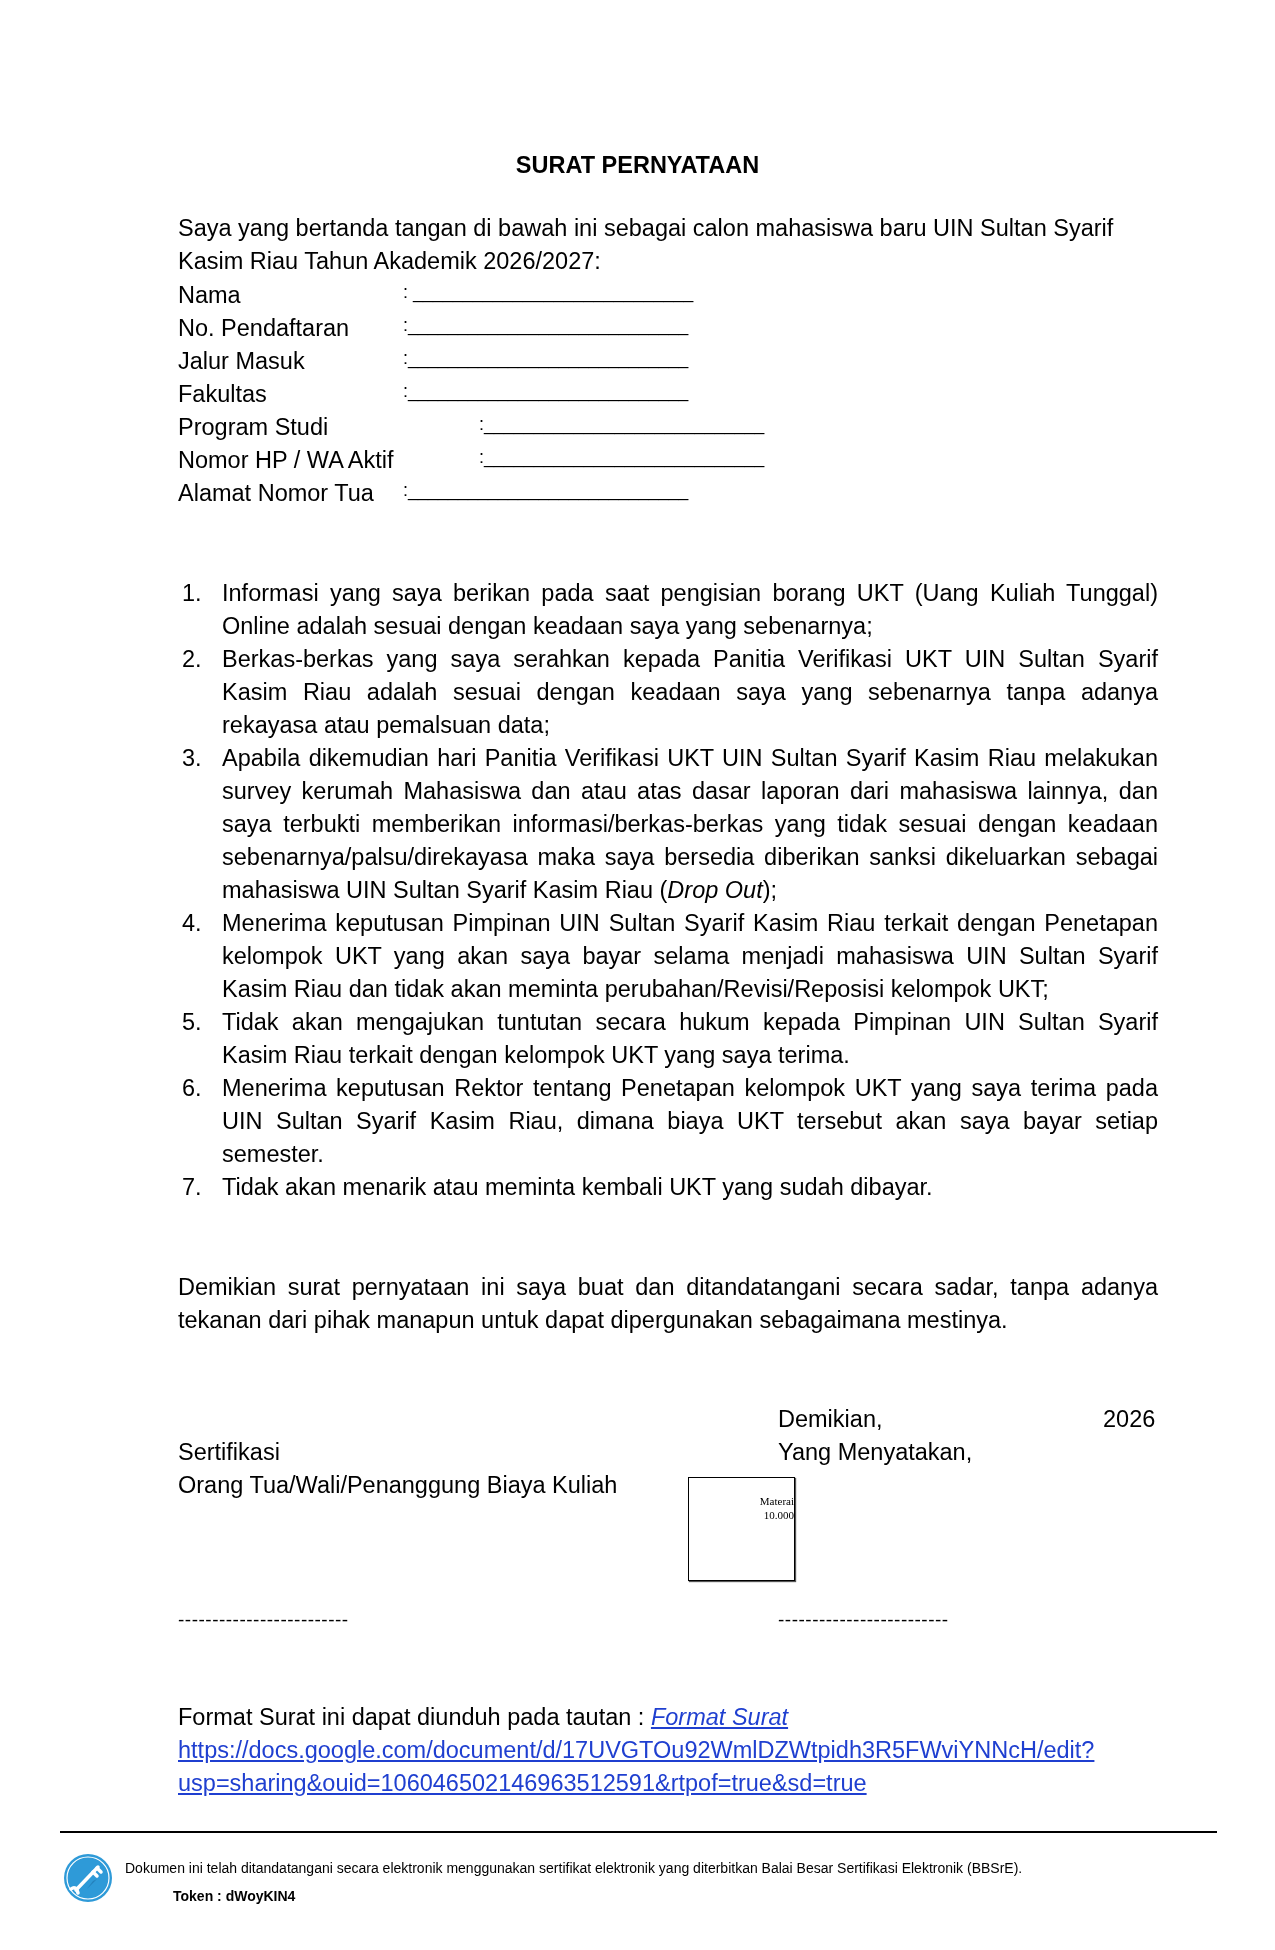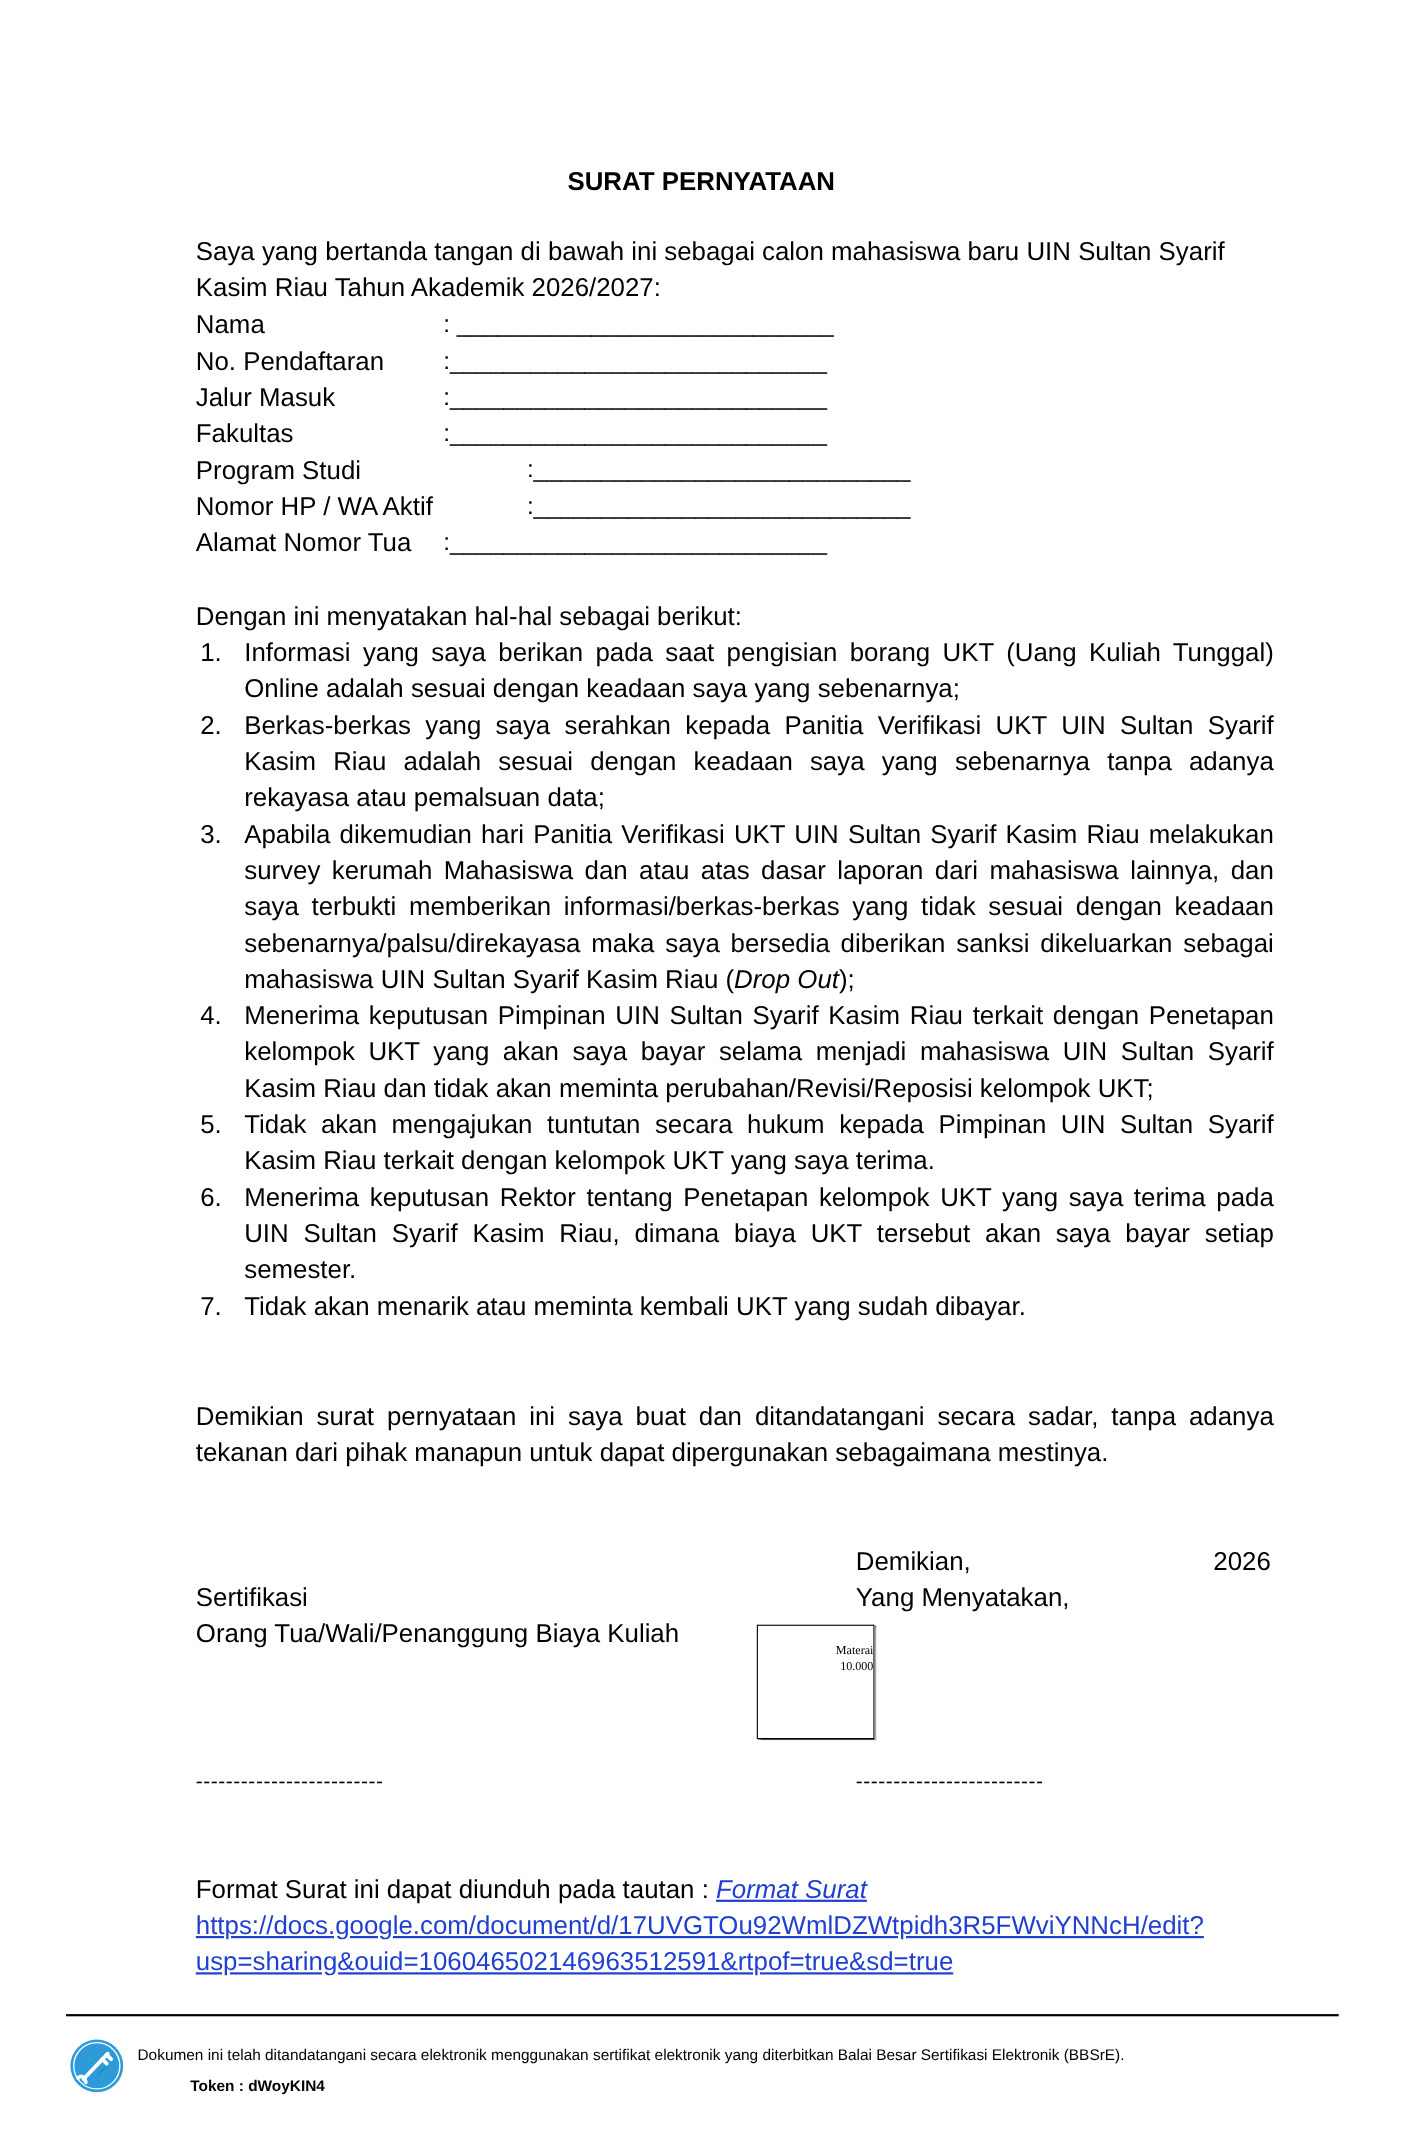--- a/index.html
+++ b/index.html
@@ -3,21 +3,21 @@
 <meta charset="utf-8">
 <style>
   html, body { margin: 0; padding: 0; background: #ffffff; }
   body { width: 1275px; height: 1950px; position: relative; overflow: hidden;
          font-family: "Liberation Sans", sans-serif; color: #000; }
   .page { position: absolute; left: 0; top: 0; width: 1275px; height: 1950px; }
   .txt { position: absolute; font-size: 23.5px; line-height: 33px; white-space: nowrap; }
   .title { position: absolute; left: 0; width: 1275px; top: 152px; text-align: center;
            font-weight: bold; font-size: 23.5px; }
   .field-label { position: absolute; left: 178px; font-size: 23.5px; white-space: nowrap; }
-  .field-colon { position: absolute; font-size: 22px; white-space: nowrap; }
+  .field-colon { position: absolute; font-size: 18px; white-space: nowrap; }
   .list { position: absolute; left: 178px; top: 577px; width: 980px; font-size: 23.5px; line-height: 33px; }
   .list-item { position: relative; padding-left: 44px; text-align: justify; }
   .list-num { position: absolute; left: 4px; top: 0; }
   .para { position: absolute; left: 178px; width: 980px; font-size: 23.5px; line-height: 33px; text-align: justify; }
   .materai { position: absolute; left: 688px; top: 1477px; width: 107px; height: 104px;
              border: 1.5px solid #000; box-shadow: 1px 1px 1px #555; text-align: right;
              font-family: "Liberation Serif", serif; font-size: 11px; line-height: 14px; padding-top: 16px; box-sizing: border-box; }
   .link { color: #1f3fd0; text-decoration: underline; }
   .rule { position: absolute; left: 60px; top: 1831px; width: 1157px; height: 2px; background: #000; }
   .footer-icon { position: absolute; left: 63px; top: 1853px; width: 50px; height: 50px; }
@@ -49,21 +49,20 @@
     <div class="field-label" style="top:414px;">Program Studi</div>
     <div class="field-colon" style="left:479px; top:414px;">:____________________________</div>
 
     <div class="field-label" style="top:447px;">Nomor HP / WA Aktif</div>
     <div class="field-colon" style="left:479px; top:447px;">:____________________________</div>
 
     <div class="field-label" style="top:480px;">Alamat Nomor Tua</div>
     <div class="field-colon" style="left:403px; top:480px;">:____________________________</div>
   </div>
 
-  <div class="txt" style="left:178px; top:544px;">Dengan ini menyatakan hal-hal sebagai berikut:</div>
 
   <div class="list">
     <div class="list-item">
       <span class="list-num">1.</span>
       <span>Informasi yang saya berikan pada saat pengisian borang UKT (Uang Kuliah Tunggal) Online adalah sesuai dengan keadaan saya yang sebenarnya;</span>
     </div>
     <div class="list-item">
       <span class="list-num">2.</span>
       <span>Berkas-berkas yang  saya  serahkan kepada Panitia Verifikasi UKT UIN Sultan Syarif Kasim Riau adalah sesuai dengan keadaan saya yang sebenarnya tanpa adanya rekayasa atau pemalsuan data;</span>
     </div>

